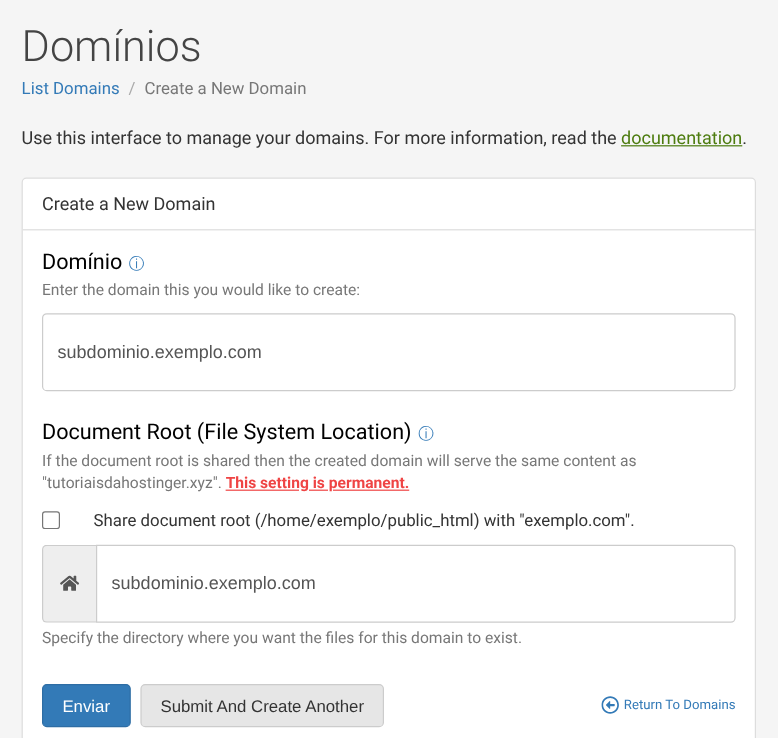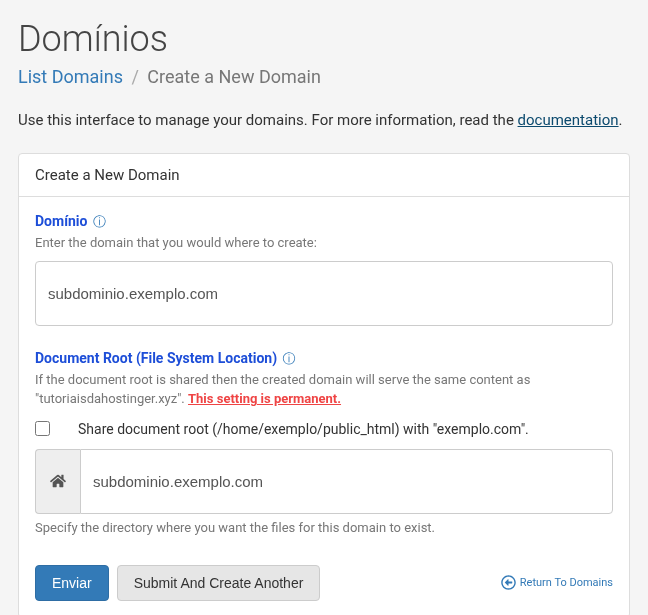--- a/index.html
+++ b/index.html
@@ -14,64 +14,64 @@
       color: #333;
       font-size: 14px;
     }
     .page-title {
       font-size: 36px;
       font-weight: 300;
       color: #444;
       margin-bottom: 6px;
     }
     .breadcrumb {
-      font-size: 18px;
+      font-size: 14px;
       margin-bottom: 24px;
     }
     .breadcrumb a {
       color: #337ab7;
       text-decoration: none;
     }
     .breadcrumb-sep {
       color: #aaa;
       margin: 0 4px;
     }
     .breadcrumb-current {
       color: #777;
     }
     .description {
       font-size: 15px;
       color: #333;
       margin-bottom: 24px;
     }
     .description a {
-      color: #0c4a6e;
+      color: #4d7c0f;
       text-decoration: underline;
     }
     .panel {
       background: #fff;
       border: 1px solid #ddd;
       border-radius: 4px;
     }
     .panel-header {
       padding: 12px 16px;
       border-bottom: 1px solid #ddd;
       font-size: 15px;
       color: #333;
     }
     .panel-body {
       padding: 16px;
     }
     .form-group {
       margin-bottom: 24px;
     }
     .form-label {
-      font-weight: 700;
-      font-size: 14px;
-      color: #1d4ed8;
+      font-weight: 400;
+      font-size: 18px;
+      color: #000000;
       display: inline-block;
       margin-bottom: 2px;
     }
     .help-icon {
       color: #337ab7;
       font-size: 13px;
       margin-left: 2px;
       vertical-align: baseline;
       cursor: pointer;
     }
@@ -190,21 +190,21 @@
 
 <div class="panel">
   <div class="panel-header">Create a New Domain</div>
   <div class="panel-body">
 
     <div class="form-group">
       <div>
         <span class="form-label">Domínio</span>
         <span class="help-icon">ⓘ</span>
       </div>
-      <div class="form-subtext">Enter the domain that you would where to create:</div>
+      <div class="form-subtext">Enter the domain this you would like to create:</div>
       <input type="text" class="text-input" value="subdominio.exemplo.com" style="">
     </div>
 
     <div class="form-group">
       <div>
         <span class="form-label">Document Root (File System Location)</span>
         <span class="help-icon">ⓘ</span>
       </div>
       <div class="form-subtext">
         <span>If the document root is shared then the created domain will serve the same content as "tutoriaisdahostinger.xyz". </span><strong>This setting is permanent.</strong>

